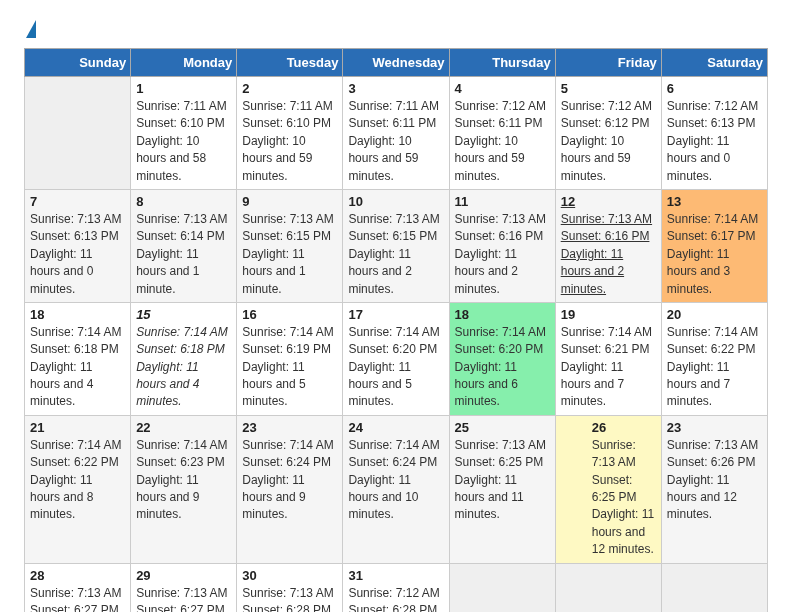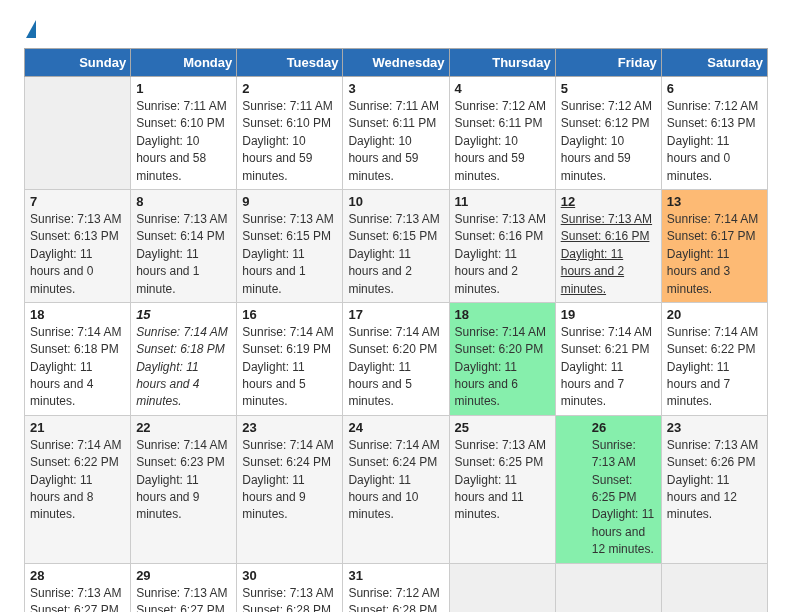--- a/index.html
+++ b/index.html
@@ -237,21 +237,21 @@
           <div class="day-info">Sunrise: 7:14 AM<br>Sunset: 6:24 PM<br>Daylight: 11 hours and 9 minutes.</div>
         </td>
         <td style="background: rgb(245, 245, 245);">
           <span class="day-number">24</span>
           <div class="day-info">Sunrise: 7:14 AM<br>Sunset: 6:24 PM<br>Daylight: 11 hours and 10 minutes.</div>
         </td>
         <td style="background: rgb(245, 245, 245);">
           <span class="day-number">25</span>
           <div class="day-info">Sunrise: 7:13 AM<br>Sunset: 6:25 PM<br>Daylight: 11 hours and 11 minutes.</div>
         </td>
-        <td style="background: #86efac; padding-left: 36px;">
+        <td style="background: #fef9c3; padding-left: 36px;">
           <span class="day-number">26</span>
           <div class="day-info">Sunrise: 7:13 AM<br>Sunset: 6:25 PM<br>Daylight: 11 hours and 12 minutes.</div>
         </td>
         <td style="background: rgb(245, 245, 245);">
           <span class="day-number">23</span>
           <div class="day-info">Sunrise: 7:13 AM<br>Sunset: 6:26 PM<br>Daylight: 11 hours and 12 minutes.</div>
         </td>
       </tr>
       <tr>
         <td style="background: rgb(255, 255, 255);">

